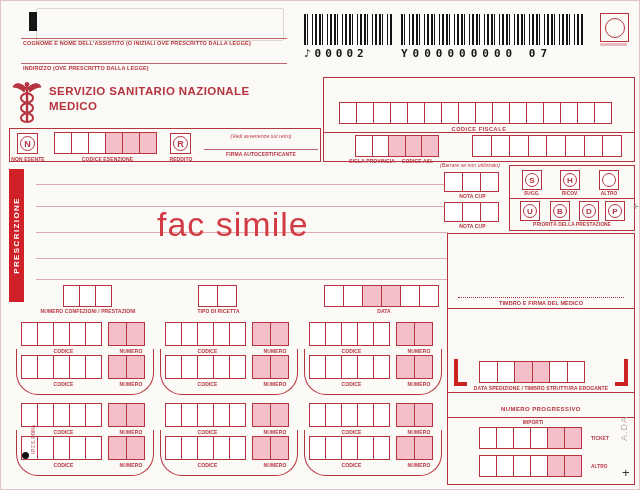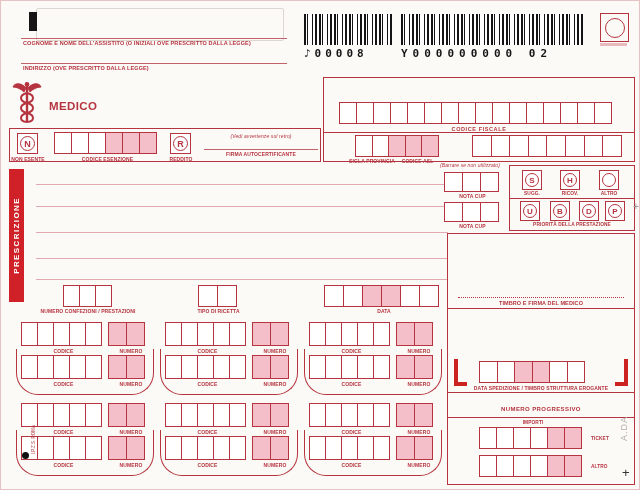--- a/index.html
+++ b/index.html
@@ -42,40 +42,41 @@
 <div id="page">
 
   <div class="abs" style="left:35px;top:7px;width:246px;height:31px;border:1px solid #dbd7d1;border-radius:2px;"></div>
   <div class="abs" style="left:28px;top:11px;width:8px;height:19px;background:#161616;"></div>
   <div class="abs hline" style="left:20px;top:37px;width:266px;"></div>
   <div class="abs lbl" style="left:22px;top:39px;font-size:5.5px;">COGNOME E NOME DELL'ASSISTITO (O INIZIALI OVE PRESCRITTO DALLA LEGGE)</div>
   <div class="abs hline" style="left:20px;top:62px;width:266px;"></div>
   <div class="abs lbl" style="left:22px;top:64px;font-size:5.5px;">INDIRIZZO (OVE PRESCRITTO DALLA LEGGE)</div>
 
   <div class="abs bars" style="left:303px;top:13px;width:88px;height:31px;"></div>
-  <div class="abs bctext" style="left:303px;top:46px;letter-spacing:4px;">♪00008</div>
+  <div class="abs bctext" style="left:303px;top:46px;letter-spacing:4px;">♪00002</div>
   <div class="abs bars" style="left:400px;top:13px;width:182px;height:31px;"></div>
-  <div class="abs bctext" style="left:400px;top:46px;letter-spacing:5px;">Y000000000 02</div>
+  <div class="abs bctext" style="left:400px;top:46px;letter-spacing:5px;">Y000000000 07</div>
   <div class="abs" style="left:599px;top:12px;width:27px;height:27px;border:1.5px solid #b5343f;display:flex;align-items:center;justify-content:center;">
     <div style="width:18px;height:18px;border:1.5px solid #b5343f;border-radius:50%;"></div>
   </div>
   <div class="abs" style="left:599px;top:42px;width:27px;height:3px;background:#e8b9bd;"></div>
 
   <div class="abs" style="left:11px;top:80px;">
     <svg width="30" height="44" viewBox="0 0 30 44">
       <g fill="#b5343f" stroke="#b5343f">
         <path d="M14 7 C9 1 2 2 1 6 C5 6 9 8 12 11 Z"></path>
         <path d="M16 7 C21 1 28 2 29 6 C25 6 21 8 18 11 Z"></path>
         <rect x="13.8" y="4" width="2.4" height="37" stroke="none"></rect>
         <circle cx="15" cy="3.5" r="2.4" stroke="none"></circle>
         <path d="M15 12 C7 14 7 20 15 22 C23 24 23 30 15 32 C7 34 7 40 15 41" fill="none" stroke-width="2"></path>
         <path d="M15 12 C23 14 23 20 15 22 C7 24 7 30 15 32 C23 34 23 40 15 41" fill="none" stroke-width="2"></path>
       </g>
     </svg>
   </div>
+  <div class="abs" style="left:48px;top:84px;font-size:11.5px;font-weight:700;letter-spacing:.4px;">SERVIZIO SANITARIO NAZIONALE</div>
   <div class="abs" style="left:48px;top:99px;font-size:11.5px;font-weight:700;letter-spacing:.4px;">MEDICO</div>
 
   <div class="abs boxed" style="left:8px;top:127px;width:312px;height:34px;background:transparent;">
     <div class="abs sq" style="left:7px;top:4px;">
       <div class="circ">N</div>
     </div>
     <div class="abs lbl lblc" style="left:-3px;top:27px;width:42px;font-size:5px;">NON ESENTE</div>
     <div class="abs cells" style="left:44px;top:3px;--cw:18px;--ch:22px;">
         <div class="c"></div>
         <div class="c"></div>
@@ -137,20 +138,21 @@
   </div>
 
   <div class="abs" style="left:8px;top:168px;width:15px;height:133px;background:#d02129;display:flex;align-items:center;justify-content:center;">
     <span class="vert" style="color:#fff;font-size:8px;font-weight:700;letter-spacing:1.4px;">PRESCRIZIONE</span>
   </div>
   <div class="abs ruleline" style="left:35px;top:183px;width:412px;"></div>
   <div class="abs ruleline" style="left:35px;top:205px;width:412px;"></div>
   <div class="abs ruleline" style="left:35px;top:231px;width:412px;"></div>
   <div class="abs ruleline" style="left:35px;top:257px;width:412px;"></div>
   <div class="abs ruleline" style="left:35px;top:278px;width:412px;"></div>
+  <div class="abs" style="left:156px;top:204px;font-size:34px;color:#d13c44;letter-spacing:1px;">fac simile</div>
 
   <div class="abs cells" style="left:62px;top:284px;--cw:17px;--ch:22px;">
       <div class="c"></div>
       <div class="c"></div>
       <div class="c"></div>
     </div>
   <div class="abs lbl lblc" style="left:28px;top:307px;width:118px;font-size:5px;">NUMERO CONFEZIONI / PRESTAZIONI</div>
   <div class="abs cells" style="left:197px;top:284px;--cw:20px;--ch:22px;">
       <div class="c"></div>
       <div class="c"></div>

